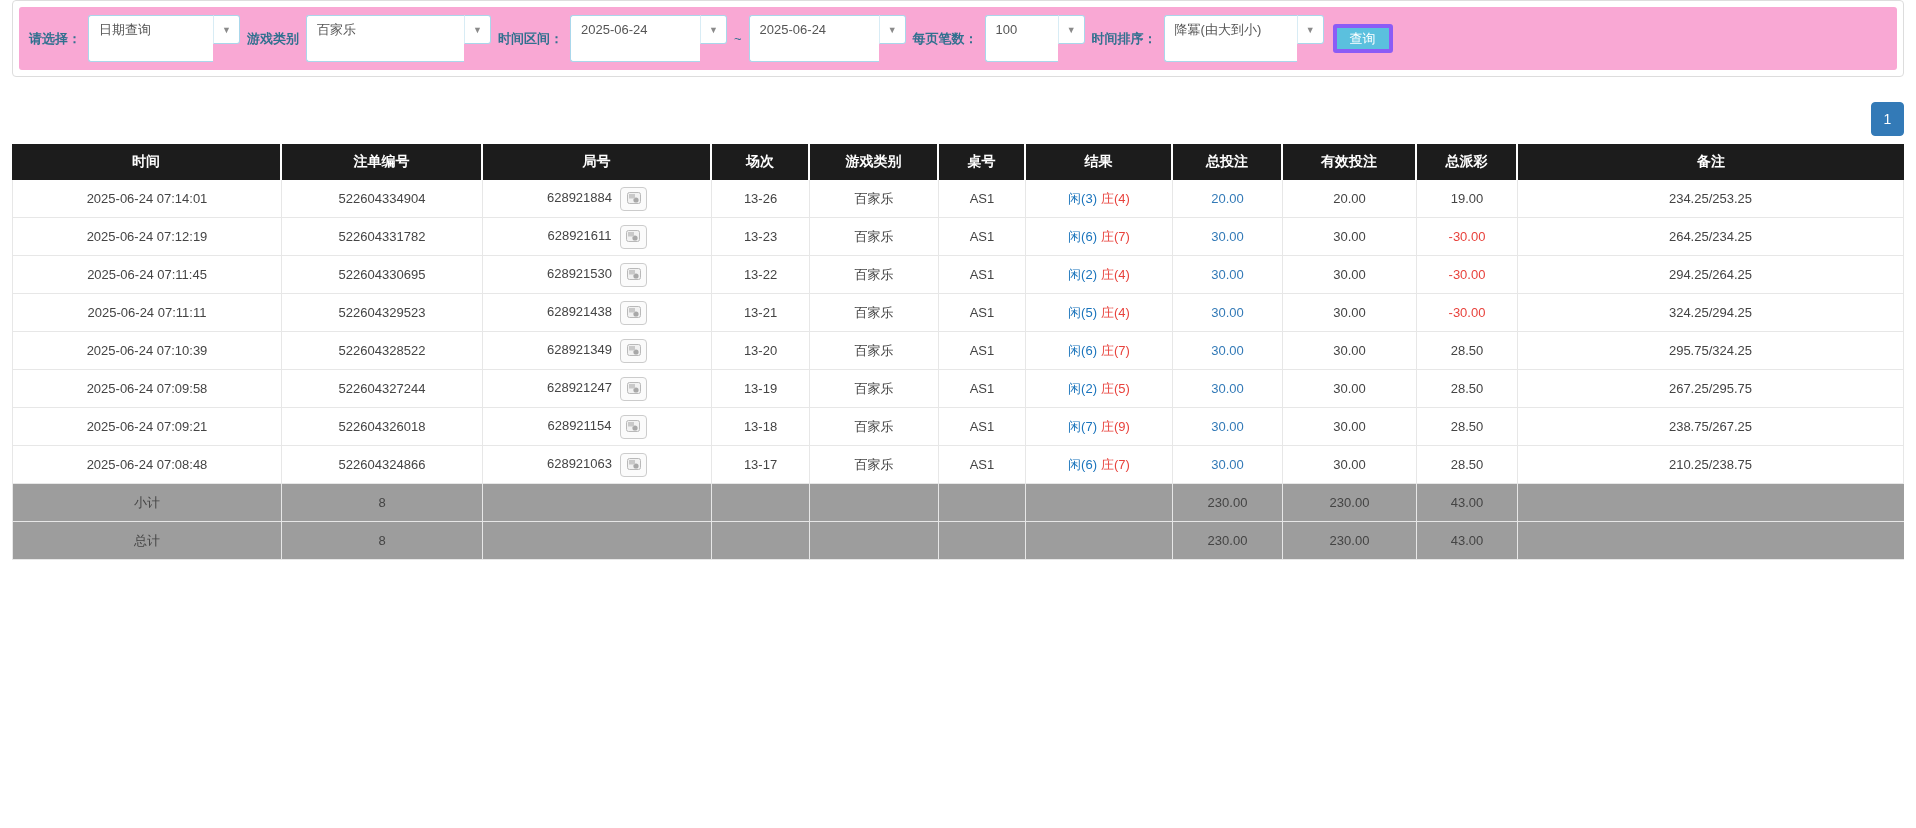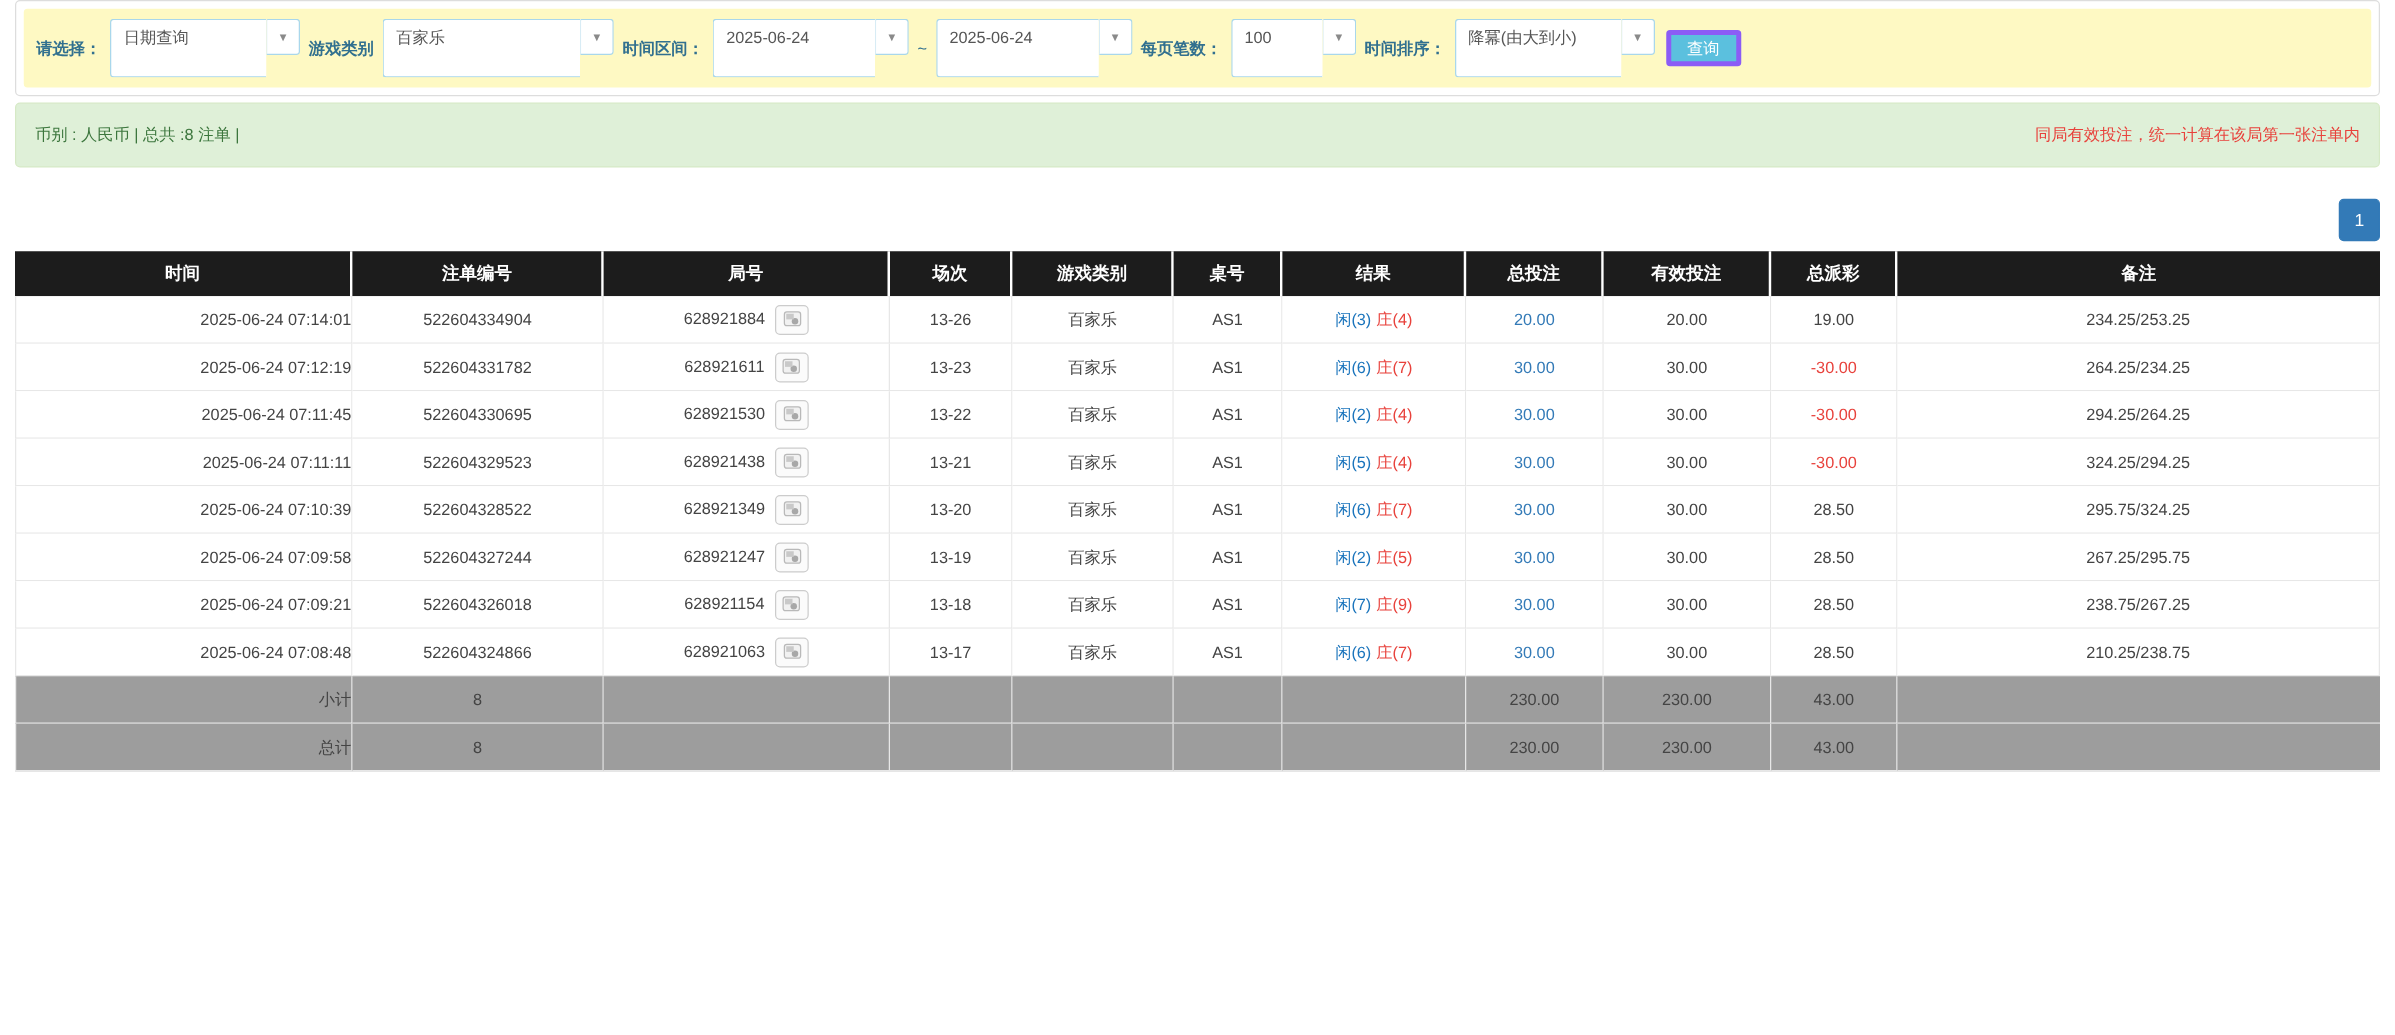--- a/index.html
+++ b/index.html
@@ -15,21 +15,21 @@
     font-size: 20px; font-weight: 400; color: #333;
     padding: 17px 0 13px 0;
   }
 
   
   .filter-panel {
     border: 1px solid #ddd; border-radius: 4px;
     background: #fff; padding: 6px;
   }
   .filter-bar {
-    background: #fef9c3; border-radius: 3px;
+    background: #f9a8d4; border-radius: 3px;
     padding: 8px 10px;
     display: flex; align-items: center; gap: 7px;
     font-size: 13px;
   }
   .flabel { color: #31708f; font-weight: bold; white-space: nowrap; }
   .sel { display: flex; align-items: stretch; cursor: pointer; }
   .sel-field {
     background: #fff; border: 1px solid #a9d7eb; border-right: none;
     border-radius: 3px 0 0 3px;
     height: 47px; line-height: 27px;
@@ -77,21 +77,21 @@
     background: #1c1c1c; color: #fff; font-weight: bold; font-size: 14px;
     height: 36px; text-align: center;
     border-right: 2px solid #fff;
   }
   table.records th:last-child { border-right: none; }
   table.records tbody td {
     height: 38px; text-align: center; color: #444;
     border-right: 1px solid #e7e7e7; border-bottom: 1px solid #e7e7e7;
     background: #fff; overflow: hidden; white-space: nowrap;
   }
-  table.records tbody td:first-child { border-left: 1px solid #e7e7e7; text-align: right; }
+  table.records tbody td:first-child { border-left: 1px solid #e7e7e7; }
   .blue-link { color: #337ab7; cursor: pointer; }
   .xian { color: #1a74bc; margin-right: 4px; }
   .zhuang { color: #e8423c; }
   .neg { color: #e8423c; }
   .pos { color: #444; }
 
   .replay-btn {
     display: inline-block; vertical-align: middle; margin-left: 8px;
     width: 27px; height: 24px; background: #fbfbfb;
     border: 1px solid #ccc; border-radius: 4px;
@@ -148,24 +148,20 @@
       <span class="flabel">时间排序：</span>
       <span class="sel" style="width:160px">
         <span class="sel-field" style="flex:1">降冪(由大到小)</span>
         <span class="sel-caret">▼</span>
       </span>
 
       <button class="btn-search">查询</button>
     </div>
   </div>
 
-  <div class="alert-success">
-    <span>币别 : 人民币 | 总共 :8 注单 |</span>
-    <span class="alert-notice">同局有效投注，统一计算在该局第一张注单内</span>
-  </div>
 
   <div class="pag-row">
     <div class="pag-btn">1</div>
   </div>
 
   <table class="records">
     <colgroup>
       <col style="width:270px">
         <col style="width:201px">
         <col style="width:229px">

